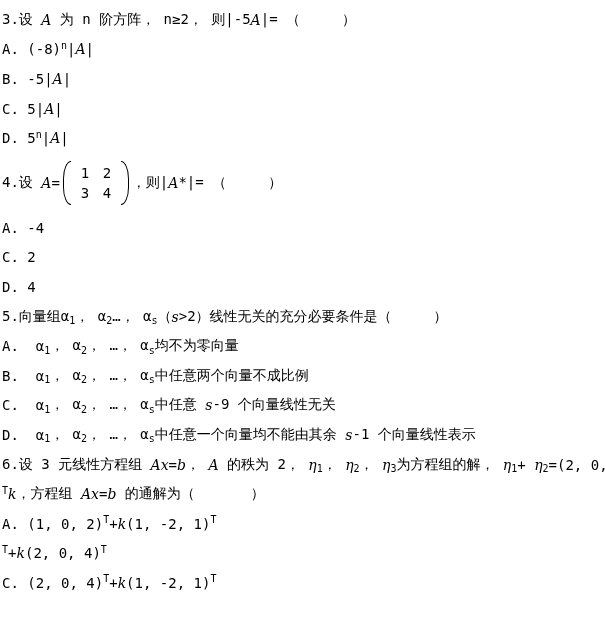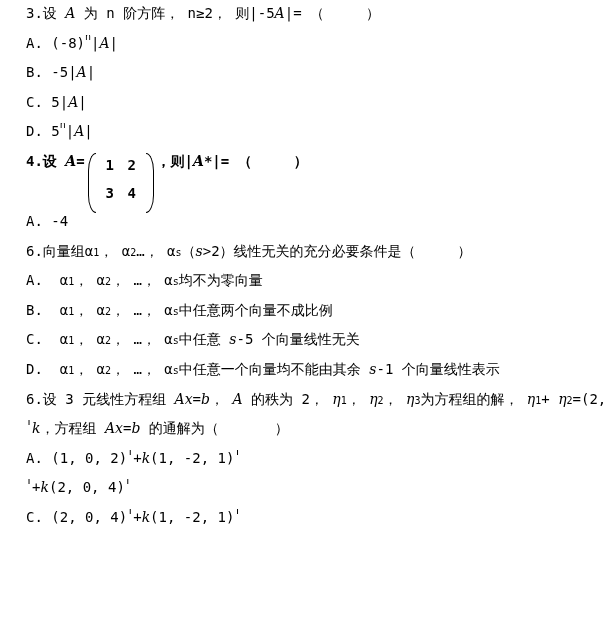--- a/index.html
+++ b/index.html
@@ -16,27 +16,26 @@
     color: #000000;
     font-family: "DejaVu Sans Mono", "DejaVu Sans", "Liberation Sans", sans-serif;
     font-size: 14px;
   }
   .doc {
     width: 604px;
   }
   .line {
     height: 29.6px;
     display: flex;
+    align-items: center;
     white-space: pre;
     overflow: hidden;
-    margin-left: 24px;
   }
   .line.tall {
     height: 60px;
-    font-weight: bold;
   }
   .seg { display: inline; }
   .v {
     font-style: italic;
     font-family: "DejaVu Serif", "Liberation Serif", serif;
   }
   .sup {
     font-size: 10px;
     position: relative;
     top: -4px;
@@ -83,23 +82,25 @@
 <body>
 
 <div class="doc">
     <div class="line"><span class="seg">3.设 </span><span class="seg v">A</span><span class="seg"> 为 n 阶方阵， n≥2， 则|-5</span><span class="seg v">A</span><span class="seg">|= （　　　）</span></div>
     <div class="line"><span class="seg">A. (-8)</span><span class="seg sup">n</span><span class="seg">|</span><span class="seg v">A</span><span class="seg">|</span></div>
     <div class="line"><span class="seg">B. -5|</span><span class="seg v">A</span><span class="seg">|</span></div>
     <div class="line"><span class="seg">C. 5|</span><span class="seg v">A</span><span class="seg">|</span></div>
     <div class="line"><span class="seg">D. 5</span><span class="seg sup">n</span><span class="seg">|</span><span class="seg v">A</span><span class="seg">|</span></div>
     <div class="line tall"><span class="seg">4.设 </span><span class="seg v">A</span><span class="seg">=</span><span class="matrix"><span class="mparen left"></span><span class="mgrid"><span class="mcell">1</span><span class="mcell">2</span><span class="mcell">3</span><span class="mcell">4</span></span><span class="mparen right"></span></span><span class="seg">，则|</span><span class="seg v">A</span><span class="seg">*|= （　　　）</span></div>
     <div class="line"><span class="seg">A. -4</span></div>
-    <div class="line"><span class="seg">6.向量组α</span><span class="seg sub">1</span><span class="seg">， α</span><span class="seg sub">2</span><span class="seg">…， α</span><span class="seg sub">s</span><span class="seg">（</span><span class="seg v">s</span><span class="seg">&gt;2）线性无关的充分必要条件是（　　　）</span></div>
+    <div class="line"><span class="seg">C. 2</span></div>
+    <div class="line"><span class="seg">D. 4</span></div>
+    <div class="line"><span class="seg">5.向量组α</span><span class="seg sub">1</span><span class="seg">， α</span><span class="seg sub">2</span><span class="seg">…， α</span><span class="seg sub">s</span><span class="seg">（</span><span class="seg v">s</span><span class="seg">&gt;2）线性无关的充分必要条件是（　　　）</span></div>
     <div class="line"><span class="seg">A.  α</span><span class="seg sub">1</span><span class="seg">， α</span><span class="seg sub">2</span><span class="seg">， …， α</span><span class="seg sub">s</span><span class="seg">均不为零向量</span></div>
     <div class="line"><span class="seg">B.  α</span><span class="seg sub">1</span><span class="seg">， α</span><span class="seg sub">2</span><span class="seg">， …， α</span><span class="seg sub">s</span><span class="seg">中任意两个向量不成比例</span></div>
-    <div class="line"><span class="seg">C.  α</span><span class="seg sub">1</span><span class="seg">， α</span><span class="seg sub">2</span><span class="seg">， …， α</span><span class="seg sub">s</span><span class="seg">中任意 </span><span class="seg v">s</span><span class="seg">-5 个向量线性无关</span></div>
+    <div class="line"><span class="seg">C.  α</span><span class="seg sub">1</span><span class="seg">， α</span><span class="seg sub">2</span><span class="seg">， …， α</span><span class="seg sub">s</span><span class="seg">中任意 </span><span class="seg v">s</span><span class="seg">-9 个向量线性无关</span></div>
     <div class="line"><span class="seg">D.  α</span><span class="seg sub">1</span><span class="seg">， α</span><span class="seg sub">2</span><span class="seg">， …， α</span><span class="seg sub">s</span><span class="seg">中任意一个向量均不能由其余 </span><span class="seg v">s</span><span class="seg">-1 个向量线性表示</span></div>
     <div class="line"><span class="seg">6.设 3 元线性方程组 </span><span class="seg v">Ax</span><span class="seg">=</span><span class="seg v">b</span><span class="seg">， </span><span class="seg v">A</span><span class="seg"> 的秩为 2， </span><span class="seg v">η</span><span class="seg sub">1</span><span class="seg">， </span><span class="seg v">η</span><span class="seg sub">2</span><span class="seg">， </span><span class="seg v">η</span><span class="seg sub">3</span><span class="seg">为方程组的解， </span><span class="seg v">η</span><span class="seg sub">1</span><span class="seg">+ </span><span class="seg v">η</span><span class="seg sub">2</span><span class="seg">=(2, 0, 4)</span></div>
     <div class="line"><span class="seg sup">T</span><span class="seg v">k</span><span class="seg">，方程组 </span><span class="seg v">Ax</span><span class="seg">=</span><span class="seg v">b</span><span class="seg"> 的通解为（　　　　）</span></div>
     <div class="line"><span class="seg">A. (1, 0, 2)</span><span class="seg sup">T</span><span class="seg">+</span><span class="seg v">k</span><span class="seg">(1, -2, 1)</span><span class="seg sup">T</span></div>
     <div class="line"><span class="seg sup">T</span><span class="seg">+</span><span class="seg v">k</span><span class="seg">(2, 0, 4)</span><span class="seg sup">T</span></div>
     <div class="line"><span class="seg">C. (2, 0, 4)</span><span class="seg sup">T</span><span class="seg">+</span><span class="seg v">k</span><span class="seg">(1, -2, 1)</span><span class="seg sup">T</span></div>
   </div>
 
 </body></html>

